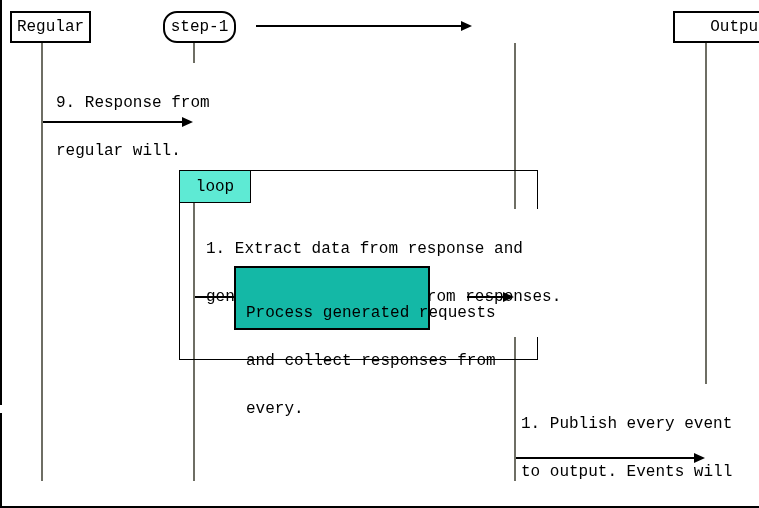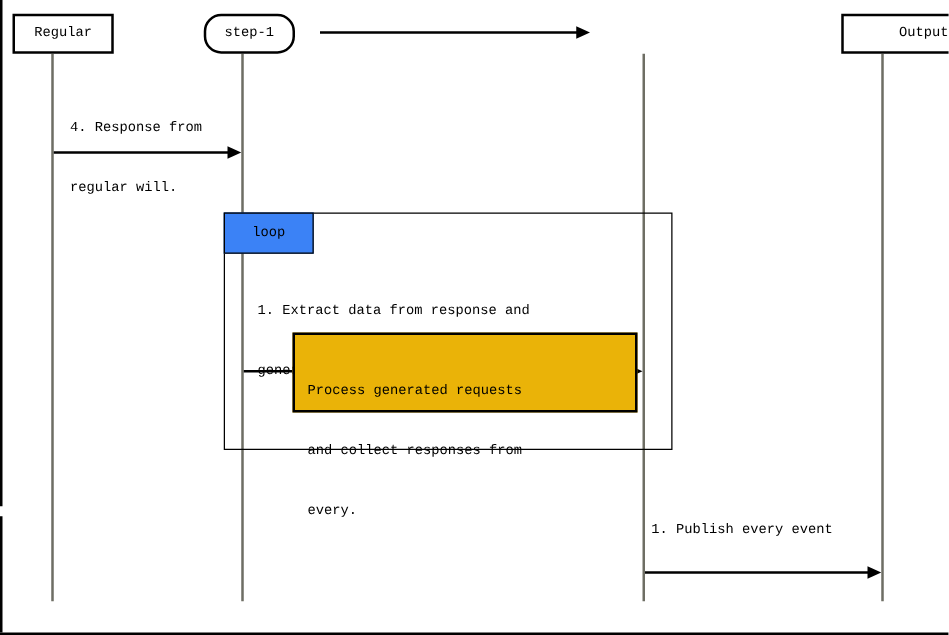--- a/index.html
+++ b/index.html
@@ -6,21 +6,21 @@
     margin: 0;
     padding: 0;
     background: #ffffff;
   }
   .diagram {
     position: relative;
     width: 759px;
     height: 508px;
     background: #ffffff;
     font-family: "Liberation Mono", "DejaVu Sans Mono", monospace;
-    font-size: 11px;
+    font-size: 16px;
     color: #000000;
     overflow: hidden;
   }
   .pbox {
     position: absolute;
     top: 11px;
     height: 32px;
     box-sizing: border-box;
     border: 2px solid #000000;
     background: #ffffff;
@@ -70,35 +70,35 @@
     z-index: 1;
   }
   .loop-label {
     position: absolute;
     left: 179px;
     top: 170px;
     width: 72px;
     height: 33px;
     box-sizing: border-box;
     border: 1px solid #000000;
-    background: #3b82f6;
+    background: #5eead4;
     display: flex;
     align-items: center;
     justify-content: center;
     z-index: 2;
   }
   .process-box {
     position: absolute;
     left: 234px;
     top: 266px;
-    width: 276px;
+    width: 196px;
     height: 64px;
     box-sizing: border-box;
     border: 2px solid #000000;
-    background: #eab308;
+    background: #14b8a6;
     padding: 5px 0 0 10px;
     line-height: 16px;
     white-space: pre;
     z-index: 3;
   }
   .wborder {
     position: absolute;
     background: #000000;
     z-index: 4;
   }
@@ -124,21 +124,21 @@
     <span>step-1</span>
   </div>
   <div class="pbox" style="left:673px;width:92px;padding-left:40px;">
     <span>Output</span>
   </div>
 
   <div class="hline" style="left:256px;top:25px;width:206px;"></div>
   <div class="arrowhead" style="left:461px;top:21px;"></div>
 
   <div class="msgtext" style="left:56px;top:63px;">
-    <div>4. Response from</div>
+    <div>9. Response from</div>
     <div>regular will.</div>
   </div>
   <div class="hline" style="left:43px;top:121px;width:140px;"></div>
   <div class="arrowhead" style="left:182px;top:117px;"></div>
 
   <div class="loop-frame"></div>
   <div class="loop-label">
     <span>loop</span>
   </div>
 
@@ -151,19 +151,20 @@
   <div class="process-box">
     <div>Process generated requests</div>
     <div>and collect responses from</div>
     <div>every.</div>
   </div>
   <div class="hline" style="left:467px;top:296px;width:36px;"></div>
   <div class="arrowhead" style="left:503px;top:292px;"></div>
 
   <div class="msgtext" style="left:521px;top:384px;">
     <div>1. Publish every event</div>
+    <div>to output. Events will</div>
     
     
   </div>
   <div class="hline" style="left:516px;top:457px;width:179px;"></div>
   <div class="arrowhead" style="left:694px;top:453px;"></div>
 
 </div>
 
 </body></html>

